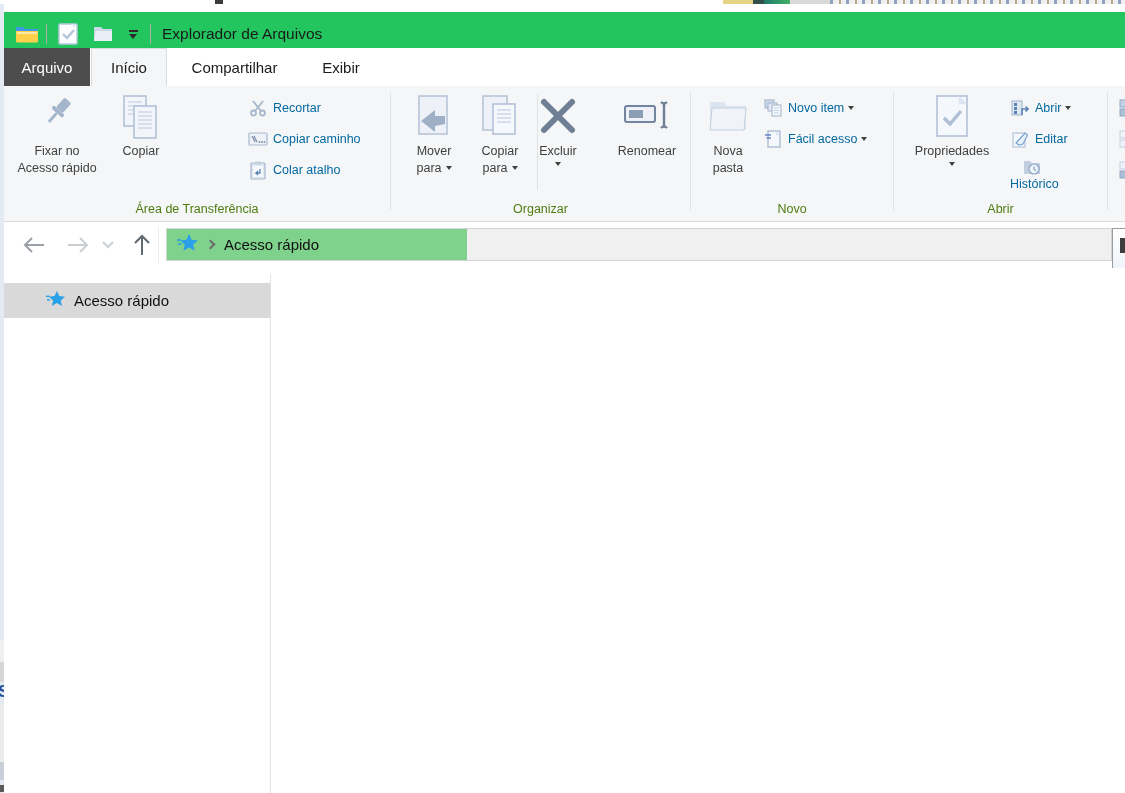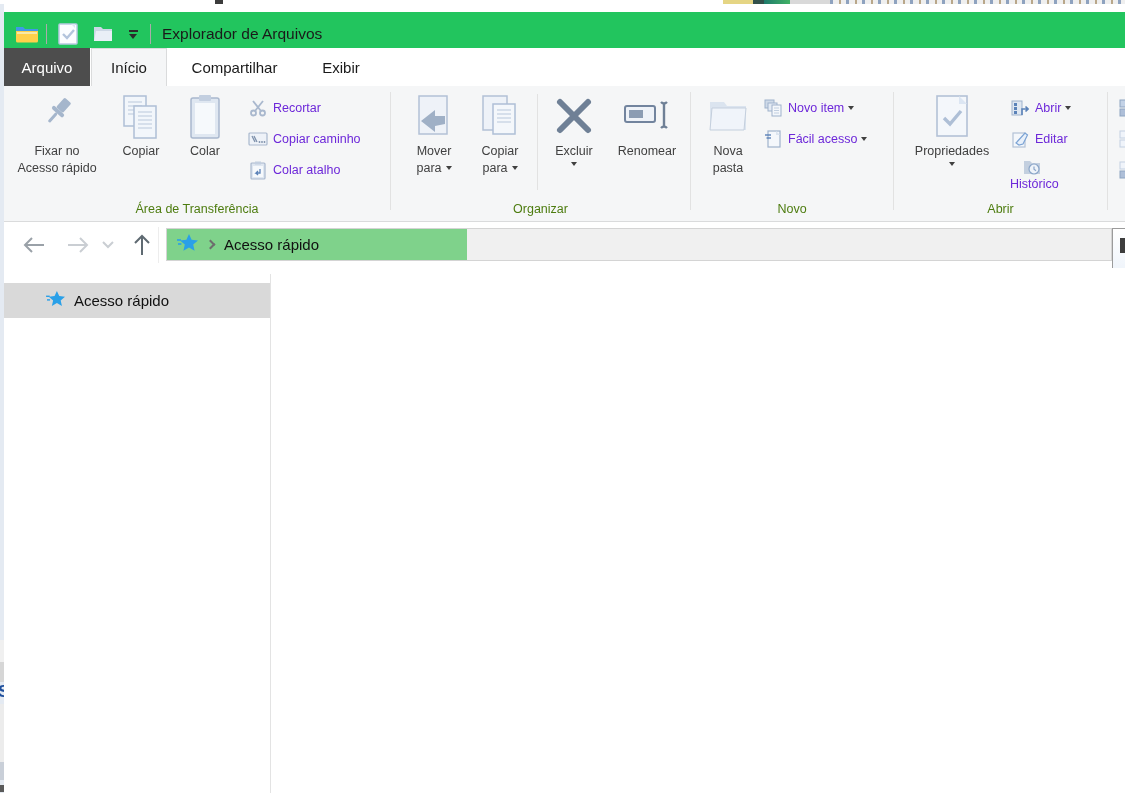--- a/index.html
+++ b/index.html
@@ -54,21 +54,21 @@
   .ribbon { position:absolute; top:82px; left:0; width:100%; height:136px; background:#f5f6f7; border-bottom:1px solid #dadbdc; }
   .rgroup { position:absolute; top:0; height:135px; }
   .rgroup-label { position:absolute; bottom:5px; left:0; width:100%; text-align:center; font-size:12.5px; color:#4d7c0f; white-space:nowrap; }
   .gsep { position:absolute; top:6px; width:1px; height:118px; background:#e2e2e2; }
 
   .bigbtn { position:absolute; top:4px; text-align:center; cursor:default; }
   .bigbtn .bicon { height:52px; display:flex; align-items:flex-start; justify-content:center; padding-top:4px; }
   .bigbtn .blabel { font-size:12.5px; color:#404040; line-height:15px; margin-top:2px; white-space:nowrap; }
   .smallrow { position:absolute; height:26px; display:flex; align-items:center; cursor:default; }
   .smallrow .sicon { width:20px; height:20px; display:flex; align-items:center; justify-content:center; margin-right:5px; flex:none; }
-  .smallrow .slabel { font-size:12.5px; color:#6d28d9; white-space:nowrap; }
+  .smallrow .slabel { font-size:12.5px; color:#0369a1; white-space:nowrap; }
   .dd-tri { display:inline-block; width:0; height:0; border-left:3.5px solid transparent; border-right:3.5px solid transparent; border-top:4px solid #404040; margin-left:4px; vertical-align:2px; }
   .dd-under { margin:3px auto 0; width:0; height:0; border-left:3.5px solid transparent; border-right:3.5px solid transparent; border-top:4px solid #404040; }
 
   
   .navrow { position:absolute; top:219px; left:0; width:100%; height:45px; background:#fff; }
   .navbtn { position:absolute; top:8px; width:28px; height:28px; display:flex; align-items:center; justify-content:center; }
   .addressbar { position:absolute; left:162px; top:5px; width:946px; height:33px; background:#f0f0f0; border:1px solid #d4d4d4; }
   .addr-progress { position:absolute; left:0; top:0; height:100%; width:300px; background:var(--progress-green,#7fd28b); }
   .addr-content { position:absolute; left:0; top:0; height:100%; display:flex; align-items:center; padding-left:10px; }
   .addr-chevron { width:7px; height:7px; border-right:2px solid #6d6d6d; border-top:2px solid #6d6d6d; transform:rotate(45deg); margin:0 10px 0 8px; }
@@ -180,30 +180,20 @@
                 <line x1="18" y1="18" x2="32" y2="18"></line>
                   <line x1="18" y1="22" x2="32" y2="22"></line>
                 <line x1="18" y1="26" x2="32" y2="26"></line>
                   <line x1="18" y1="30" x2="32" y2="30"></line>
                 <line x1="18" y1="34" x2="32" y2="34"></line>
               </g>
             </svg>
           </div>
           <div class="blabel">Copiar</div>
         </div>
-        <div class="bigbtn" style="left:172px; width:58px;">
-          <div class="bicon">
-            <svg width="36" height="48" viewBox="0 0 36 48">
-              <rect x="4" y="4" width="28" height="40" rx="2" fill="#dfe7f1" stroke="#a9b8ce" stroke-width="1.5"></rect>
-              <rect x="12" y="1" width="12" height="6" rx="1" fill="#c3cfe0"></rect>
-              <rect x="8" y="9" width="20" height="31" fill="#f6f9fc"></rect>
-            </svg>
-          </div>
-          <div class="blabel">Colar</div>
-        </div>
         <div class="smallrow" style="left:244px; top:9px;">
           <span class="sicon">
             <svg width="18" height="18" viewBox="0 0 18 18" stroke="#a9b8ce" stroke-width="1.8" fill="none">
               <line x1="4" y1="2" x2="12" y2="12"></line>
                 <line x1="14" y1="2" x2="6" y2="12"></line>
               <circle cx="4.5" cy="14" r="2.5"></circle>
                 <circle cx="13.5" cy="14" r="2.5"></circle>
             </svg>
           </span>
           <span class="slabel">Recortar</span>
@@ -256,21 +246,21 @@
                   <line x1="18" y1="20" x2="32" y2="20"></line>
                 <line x1="18" y1="24" x2="32" y2="24"></line>
                   <line x1="18" y1="28" x2="32" y2="28"></line>
               </g>
             </svg>
           </div>
           <div class="blabel">Copiar</div>
           <div class="blabel"><span>para</span><span class="dd-tri"></span></div>
         </div>
         <div class="gsep" style="left:146px; top:8px; height:96px;"></div>
-        <div class="bigbtn" style="left:152px; width:62px;">
+        <div class="bigbtn" style="left:136px; width:62px;">
           <div class="bicon">
             <svg width="40" height="44" viewBox="0 0 40 44">
               <path d="M6 6 L34 34 M34 6 L6 34" stroke="#6f8096" stroke-width="6" stroke-linecap="round" fill="none" transform="translate(0,2)"></path>
             </svg>
           </div>
           <div class="blabel">Excluir</div>
           <div class="dd-under"></div>
         </div>
         <div class="bigbtn" style="left:218px; width:76px;">
           <div class="bicon">

